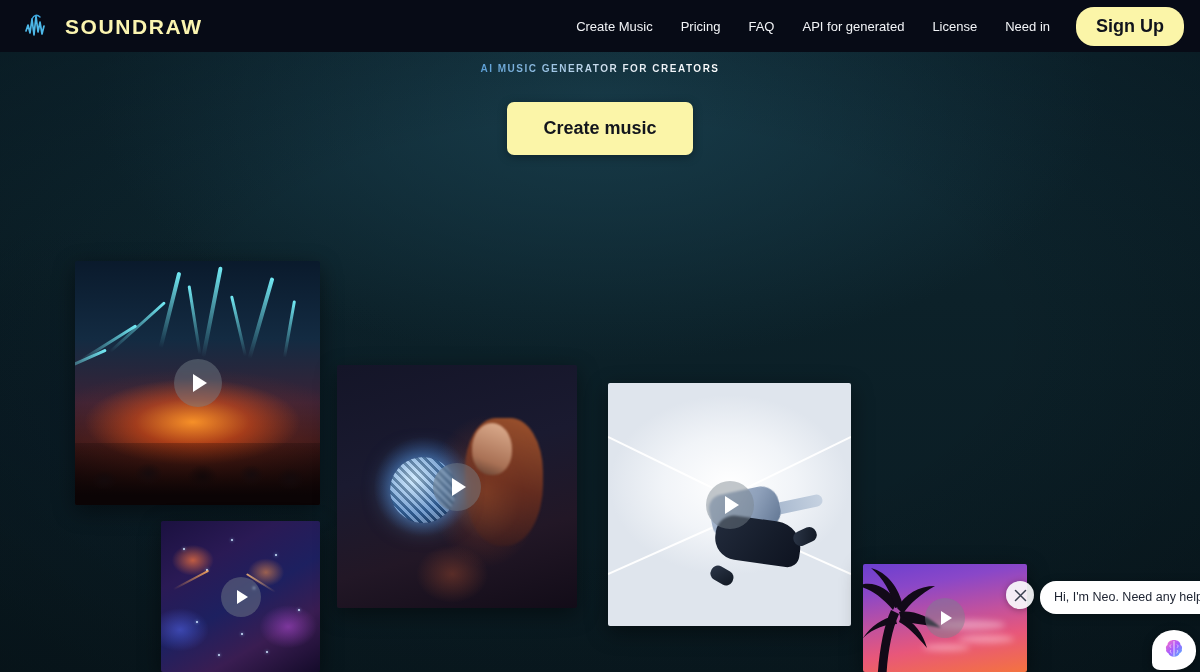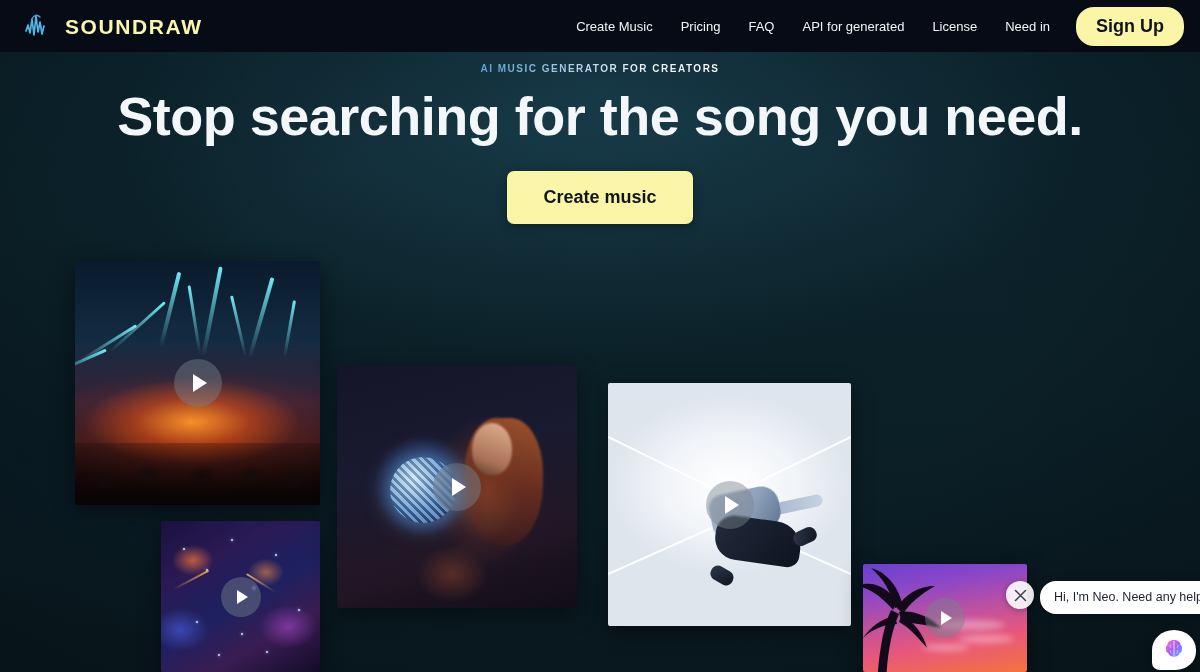--- a/index.html
+++ b/index.html
@@ -401,21 +401,20 @@
     <div class="play sm">
         <i></i>
       </div>
   </div>
 
   <div class="hero-vignette"></div>
 
   <div class="hero-text">
     <div class="eyebrow">AI MUSIC GENERATOR FOR CREATORS</div>
     <h1 class="headline">
-      <span>Stop searching for the song you need.</span>
     </h1>
     <div class="cta-wrap">
       <button class="cta-btn">Create music</button>
     </div>
   </div>
 
   <div class="chat-close">
     <svg width="13" height="13" viewBox="0 0 13 13">
       <path d="M1.5 1.5 L11.5 11.5 M11.5 1.5 L1.5 11.5" stroke="#3a4150" stroke-width="1.5" stroke-linecap="round"></path>
     </svg>

